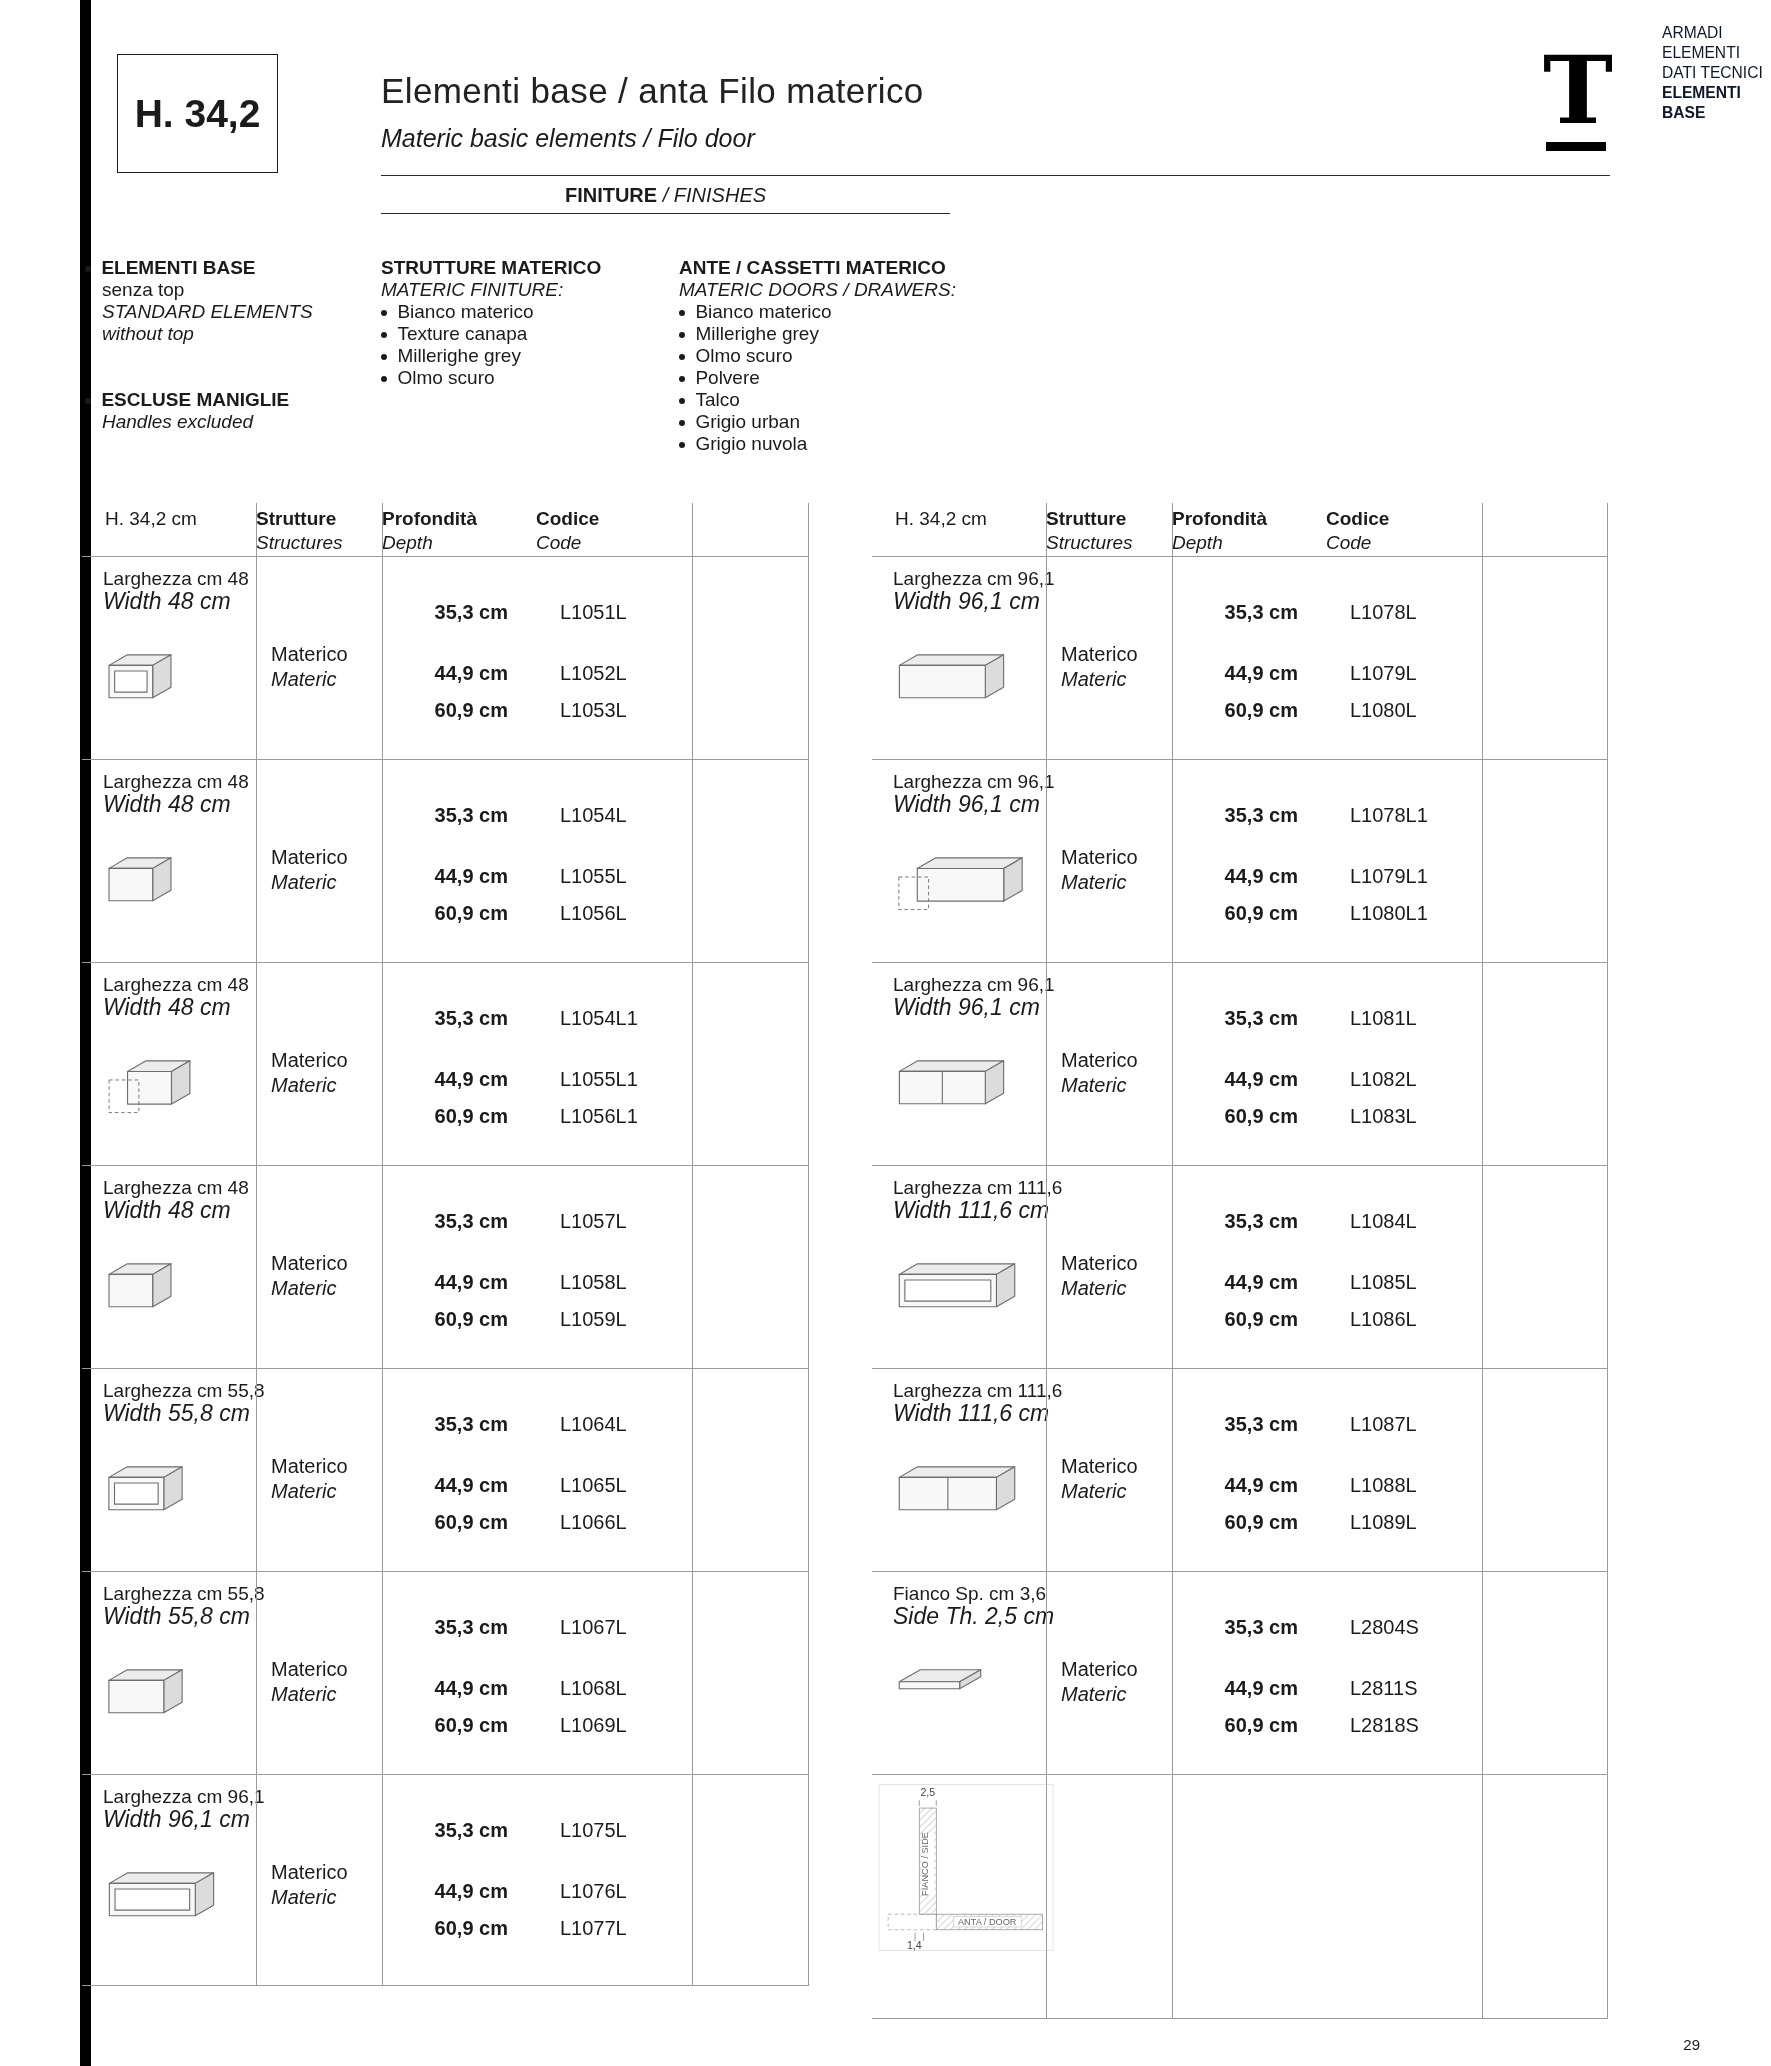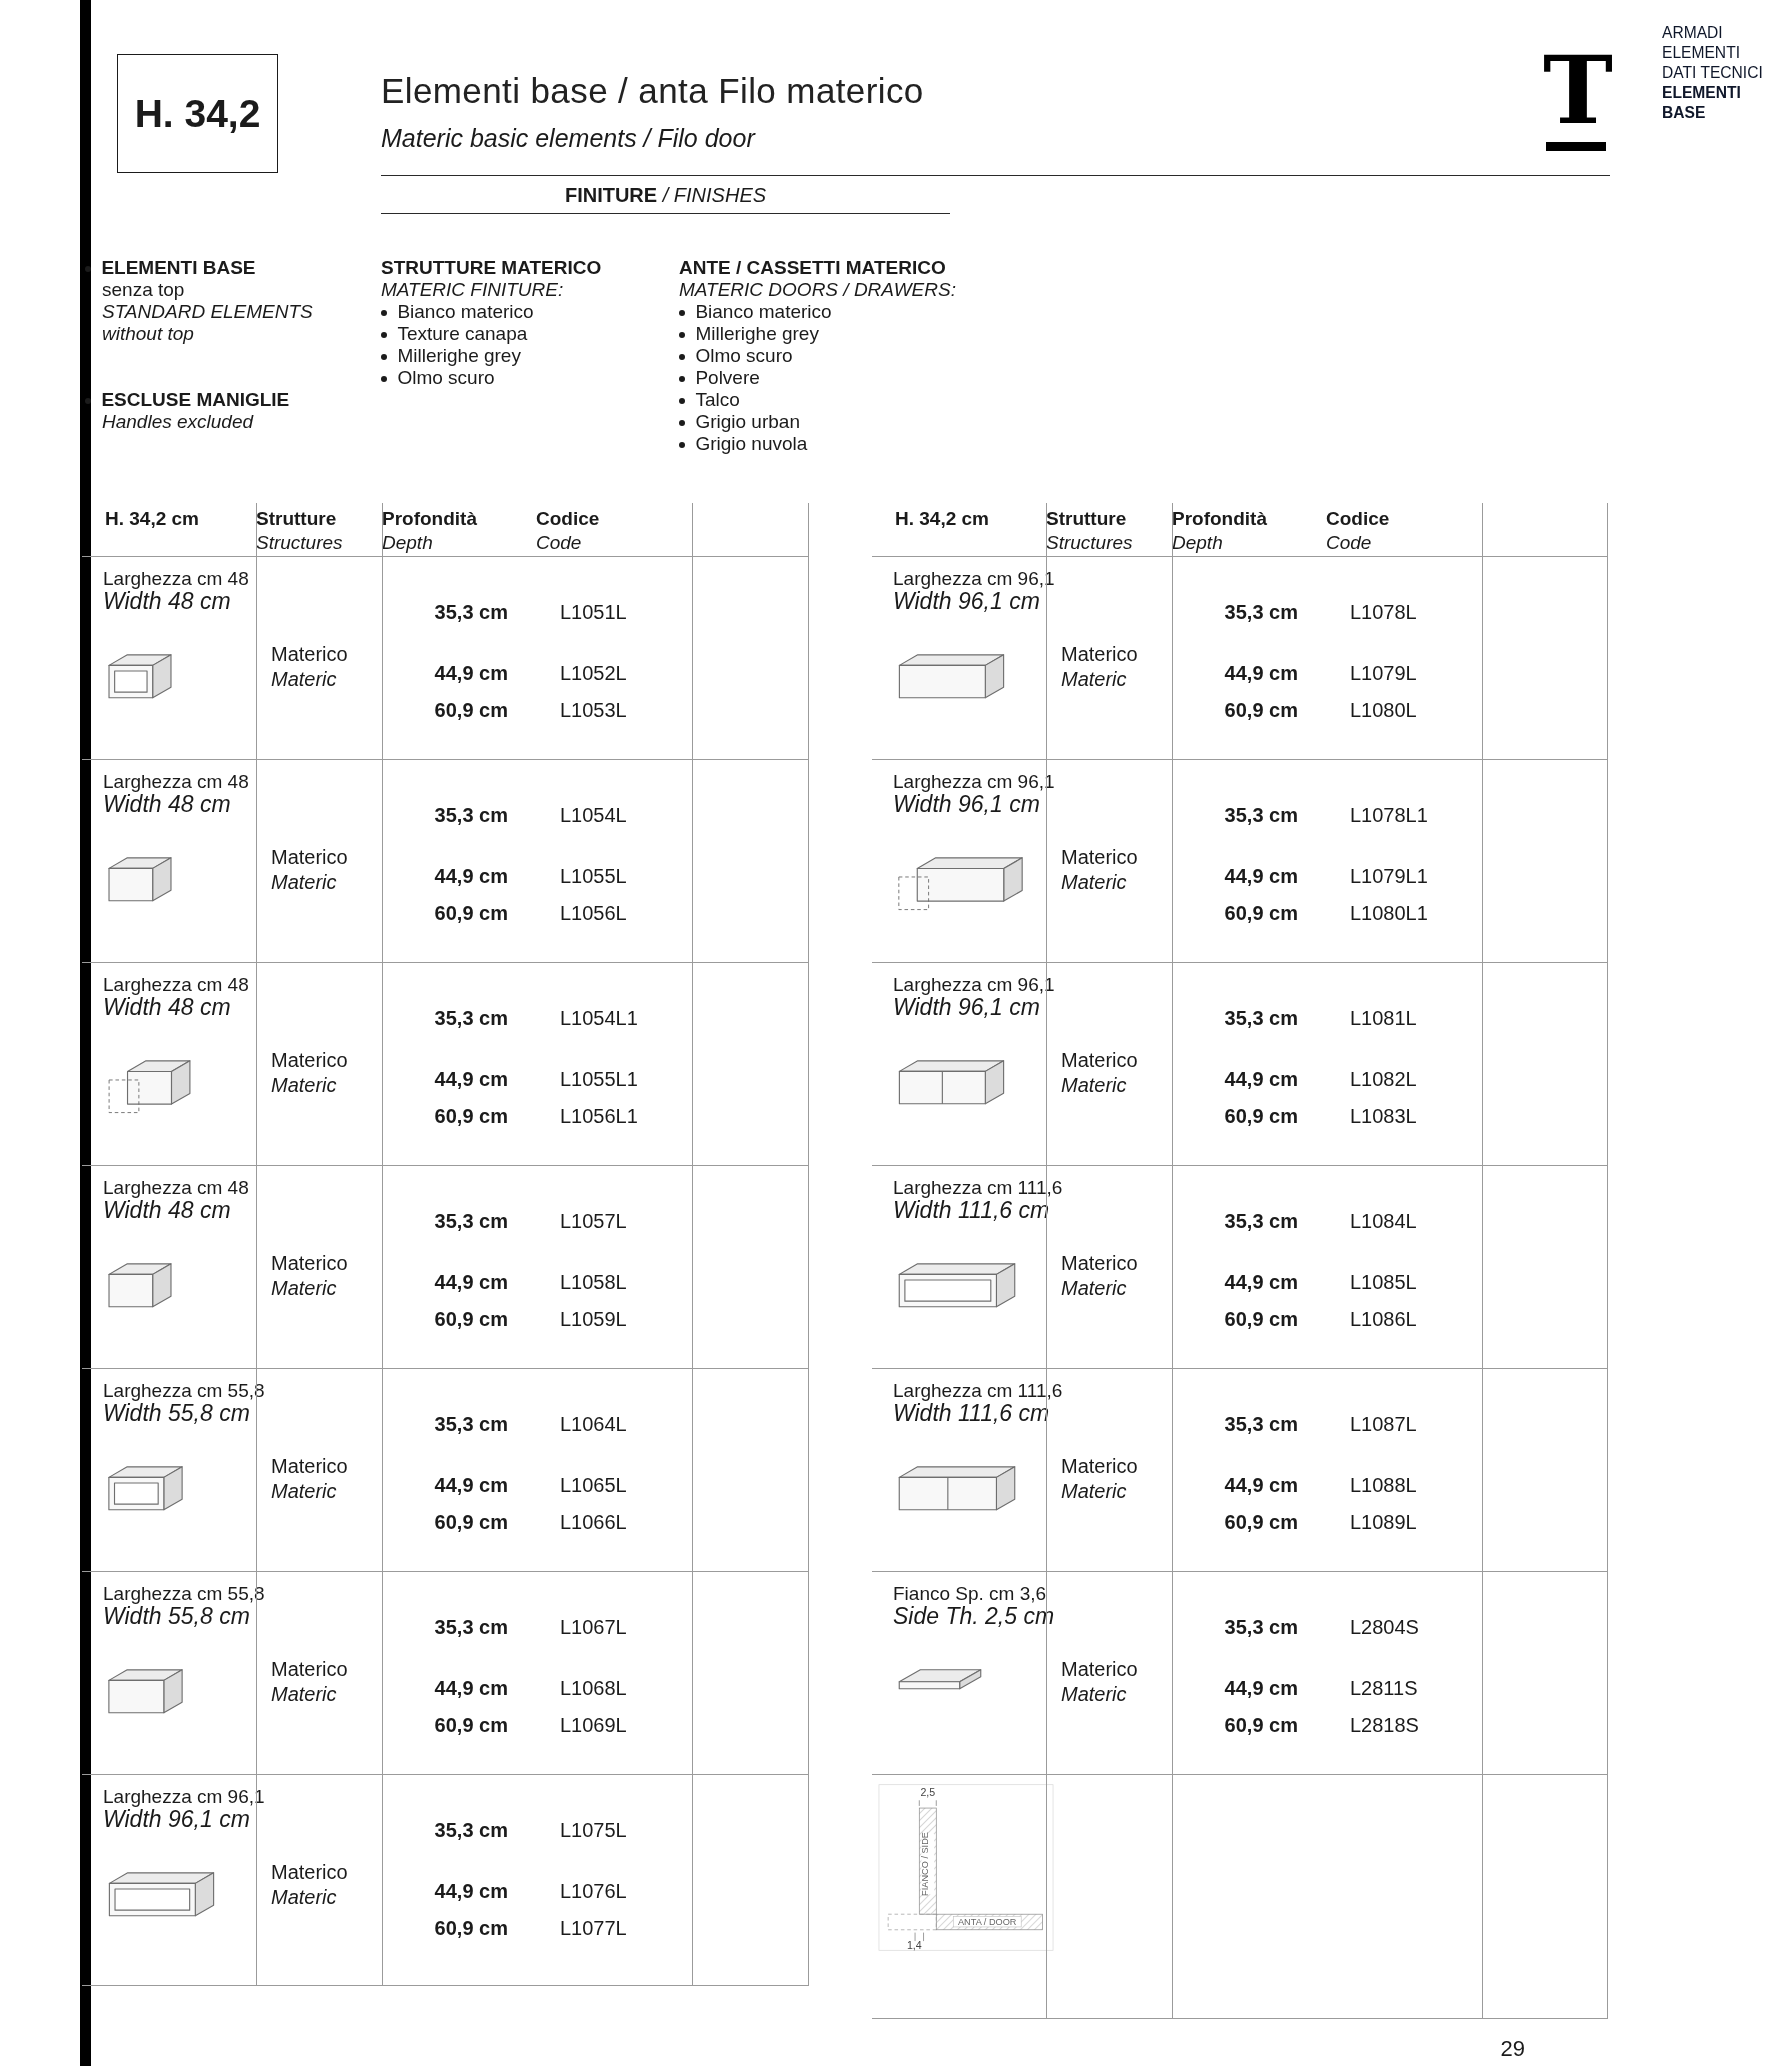--- a/index.html
+++ b/index.html
@@ -23,38 +23,38 @@
   .n2{left:85px;top:389px;width:241px}
   .n3{left:381px;top:257px;width:298px}
   .n4{left:679px;top:257px;width:312px}
   .ind{padding-left:17px}
   .blt{display:inline-block;width:6.4px;height:6.4px;border-radius:50%;background:#1b1b1b;margin-right:10px;position:relative;top:-2.1px;flex:none}
   .bullet-item{line-height:22px}
   .table{position:absolute;font-size:20px}
   .t-left{left:82px;top:503px;width:727px}
   .t-right{left:872px;top:503px;width:736px}
   .thead{position:relative;height:54px;border-bottom:0.7px solid #9b9b9b;font-size:19px;line-height:23.4px}
-  .th1{position:absolute;left:23px;top:4.3px;font-weight:bold}
+  .th1{position:absolute;left:23px;top:4.3px;font-weight:normal}
   .th{position:absolute;top:4.3px;}
   .th2{left:174px;width:126px}
   .th3{left:300px;width:177px}
   .th4{left:454px;width:128px}
   .trow{position:relative;border-bottom:0.7px solid #9b9b9b}
   .vline{position:absolute;top:0;bottom:0;width:0.7px;background:#9b9b9b}
   .cell-width{position:absolute;left:21px;top:10px;line-height:23px;font-size:19px}
   .cell-width .w-sub{font-style:italic;font-size:23px}
   .cell-icon{position:absolute;left:24px;top:95px}
   .cell-struct{position:absolute;left:189px;top:85px;line-height:25px;font-size:20px}
   .cell-struct .s-sub{font-style:italic}
   .dep{position:absolute;left:300px;width:126px;text-align:right;font-weight:bold}
   .cod{position:absolute;left:478px}
   .pd0{top:44px}.pd1{top:105px}.pd2{top:142px}
   .diag{height:244px}
   .diag svg{position:absolute;left:5.7px;top:8.5px}
-  .page-num{position:absolute;left:1454px;top:2036px;width:71px;text-align:right;font-size:22px}
+  .page-num{position:absolute;left:1629px;top:2036px;width:71px;text-align:right;font-size:15px}
   .anchor{height:0}
 </style>
 </head>
 <body>
 
 <div class="black-bar"></div>
 
 <div class="h-box">
   <span>H. 34,2</span>
 </div>

